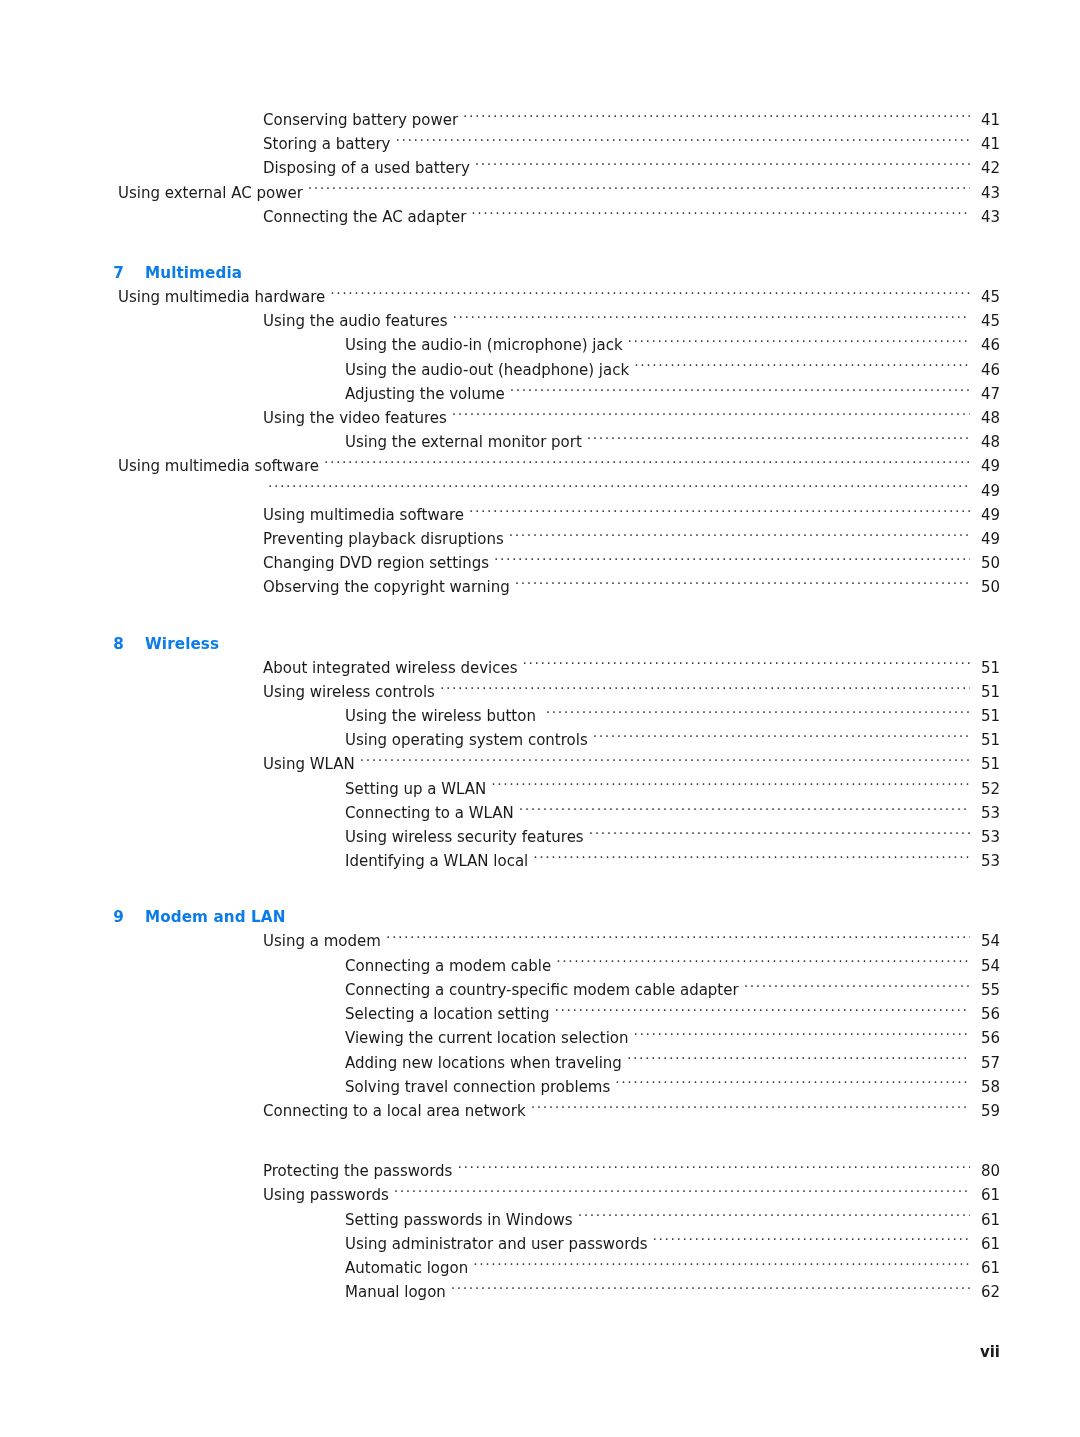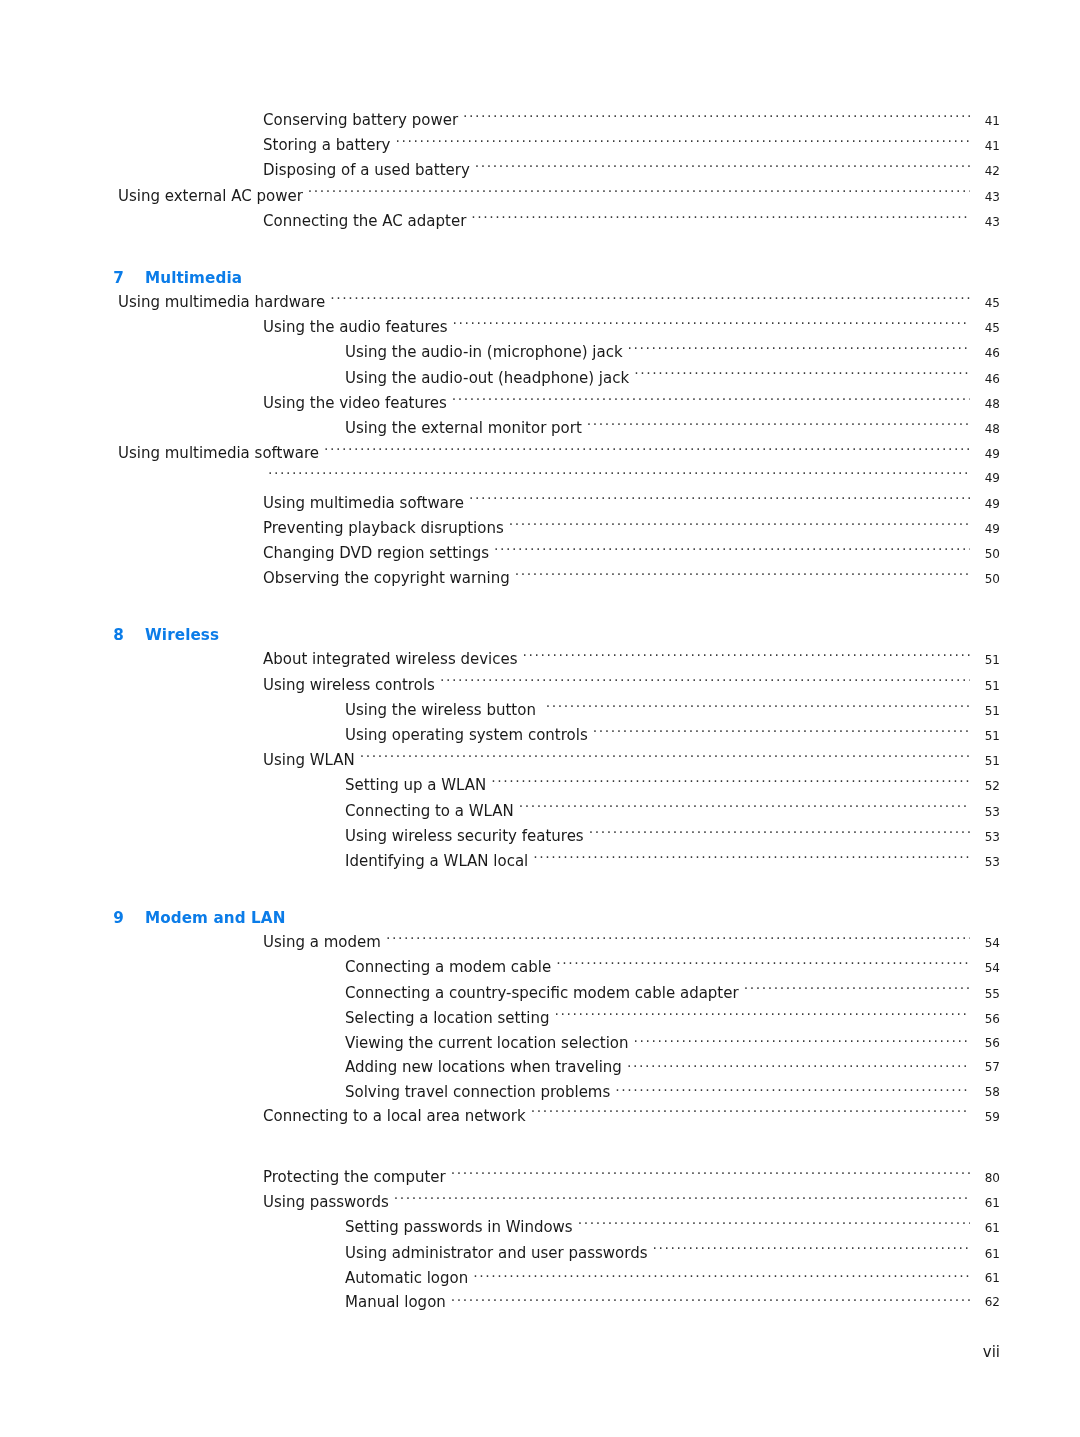--- a/index.html
+++ b/index.html
@@ -83,46 +83,47 @@
     letter-spacing: 1.55px;
     font-size: 14px;
     color: #3a3a3a;
     white-space: nowrap;
     overflow: hidden;
   }
   .entry .pageno {
     flex: 0 0 auto;
     width: 26px;
     text-align: right;
-    font-size: 12px;
+    font-size: 15px;
   }
 
   
   .lvl1 { padding-left: 118px; }
   .lvl2 { padding-left: 263px; }
   .lvl3 { padding-left: 345px; }
-  .lvl4 { padding-left: 345px; align-items: center; }
+  .lvl4 { padding-left: 345px; }
 
   .entry { padding-right: 80px; }
 
   .chapter { padding-left: 96px; }
 
   
   .gap-before-chapter { height: 34px; }
   .gap-after-chapter  { height: 2px; }
 
   
   .footer {
     position: absolute;
     left: 0;
     top: 1343px;
     width: 1000px;
     text-align: right;
     font-size: 15px;
     color: #1a1a1a;
+    font-weight: bold;
   }
 </style>
 </head>
 <body>
 
 <div class="page">
 
   <div class="toc" id="toc-root" style="padding-top: 108px;">
       <div class="entry lvl2">
         <span class="label">Conserving battery power</span>
@@ -168,20 +169,25 @@
       <div class="entry lvl3">
         <span class="label">Using the audio-in (microphone) jack</span>
         <span class="leader"></span>
         <span class="pageno">46</span>
       </div>
       <div class="entry lvl3">
         <span class="label">Using the audio-out (headphone) jack</span>
         <span class="leader"></span>
         <span class="pageno">46</span>
       </div>
+      <div class="entry lvl3">
+        <span class="label">Adjusting the volume</span>
+        <span class="leader"></span>
+        <span class="pageno">47</span>
+      </div>
       <div class="entry lvl2">
         <span class="label">Using the video features</span>
         <span class="leader"></span>
         <span class="pageno">48</span>
       </div>
       <div class="entry lvl3">
         <span class="label">Using the external monitor port</span>
         <span class="leader"></span>
         <span class="pageno">48</span>
       </div>
@@ -307,21 +313,21 @@
         <span class="pageno">58</span>
       </div>
       <div class="entry lvl2">
         <span class="label">Connecting to a local area network</span>
         <span class="leader"></span>
         <span class="pageno">59</span>
       </div>
       <div class="gap-before-chapter"></div>
       <div class="gap-after-chapter"></div>
       <div class="entry lvl2">
-        <span class="label">Protecting the computer</span>
+        <span class="label">Protecting the passwords</span>
         <span class="leader"></span>
         <span class="pageno">80</span>
       </div>
       <div class="entry lvl2">
         <span class="label">Using passwords</span>
         <span class="leader"></span>
         <span class="pageno">61</span>
       </div>
       <div class="entry lvl3">
         <span class="label">Setting passwords in Windows</span>

